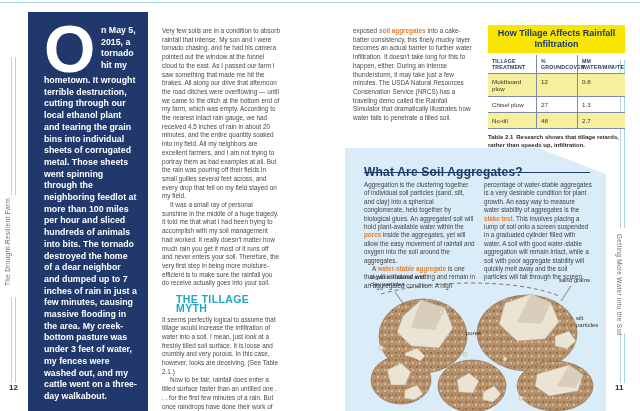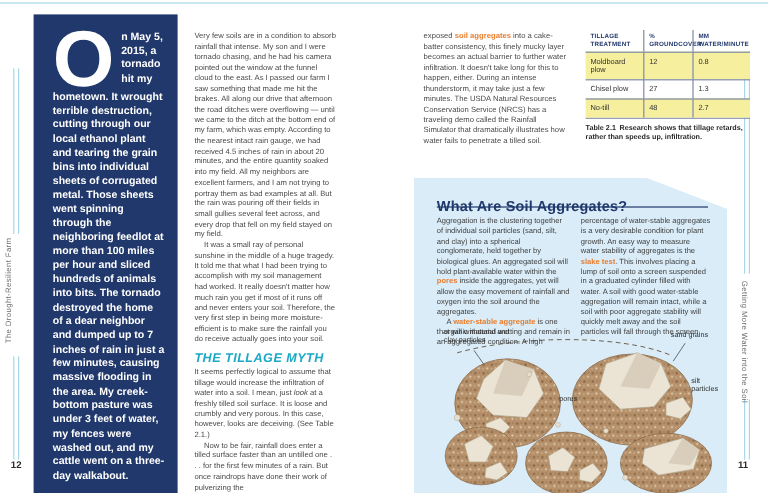--- a/index.html
+++ b/index.html
@@ -24,22 +24,22 @@
                background:var(--navy,#20386b);color:#fff;padding:13px 11px 0 16px;
                font-weight:bold;font-size:8.8px;line-height:11.7px;text-align:left;}
   .intro-panel p{margin:0;}
   .dropcap{float:left;width:55px;height:47px;font-size:66px;line-height:47px;
            font-weight:bold;margin:1px 2px 2px 0;letter-spacing:-2px;}
 
   
   .col{position:absolute;top:27px;color:#4a4a4a;font-size:6.4px;line-height:8.7px;}
   .col p{margin:0;}
   .col p.indent{text-indent:8px;}
-  .section-heading{margin:7px 0 3px;color:var(--teal,#1ba9c6);font-size:10.5px;
-                   letter-spacing:.4px;font-weight:bold;font-style:italic;}
+  .section-heading{margin:7px 14px 3px;color:var(--teal,#1ba9c6);font-size:10.5px;
+                   letter-spacing:.4px;font-weight:bold;}
   .col-left{left:162px;width:118px;}
   .col-right{left:353px;width:121px;}
   .term{color:var(--orange,#e87e2e);font-weight:bold;}
 
   
   .infil-table{position:absolute;left:488px;top:25px;width:137px;}
   .t-title{background:var(--yellow,#f8e501);color:var(--navy,#20386b);font-weight:bold;
            font-size:9px;line-height:11px;text-align:center;padding:3px 8px;box-sizing:border-box;
            margin-bottom:2px;}
   .t-grid{display:grid;grid-template-columns:48px 41px 48px;border-bottom:1px solid #7e89a6;}
@@ -96,20 +96,21 @@
     <h3 class="section-heading">THE TILLAGE MYTH</h3>
     <p><span>It seems perfectly logical to assume that tillage would increase the infiltration of water into a soil. I mean, just </span><i>look</i><span> at a freshly tilled soil surface. It is loose and crumbly and very porous. In this case, however, looks are deceiving. (See Table 2.1.)</span></p>
     <p class="indent">Now to be fair, rainfall does enter a tilled surface faster than an untilled one . . . for the first few minutes of a rain. But once raindrops have done their work of pulverizing the</p>
   </div>
 
   <div class="col col-right">
     <p><span>exposed </span><span class="term">soil aggregates</span><span> into a cake-batter consistency, this finely mucky layer becomes an actual barrier to further water infiltration. It doesn't take long for this to happen, either. During an intense thunderstorm, it may take just a few minutes. The USDA Natural Resources Conservation Service (NRCS) has a traveling demo called the Rainfall Simulator that dramatically illustrates how water fails to penetrate a tilled soil.</span></p>
   </div>
 
   <div class="infil-table">
+    <div class="t-title">How Tillage Affects Rainfall Infiltration</div>
     <div class="t-grid">
       <div class="tr">
         <div class="th">TILLAGE TREATMENT</div>
         <div class="th cdiv">% GROUNDCOVER</div>
         <div class="th cdiv">MM WATER/MINUTE</div>
       </div>
       <div class="tr tr-y">
         <div class="td">Moldboard plow</div>
         <div class="td cdiv">12</div>
         <div class="td cdiv">0.8</div>

